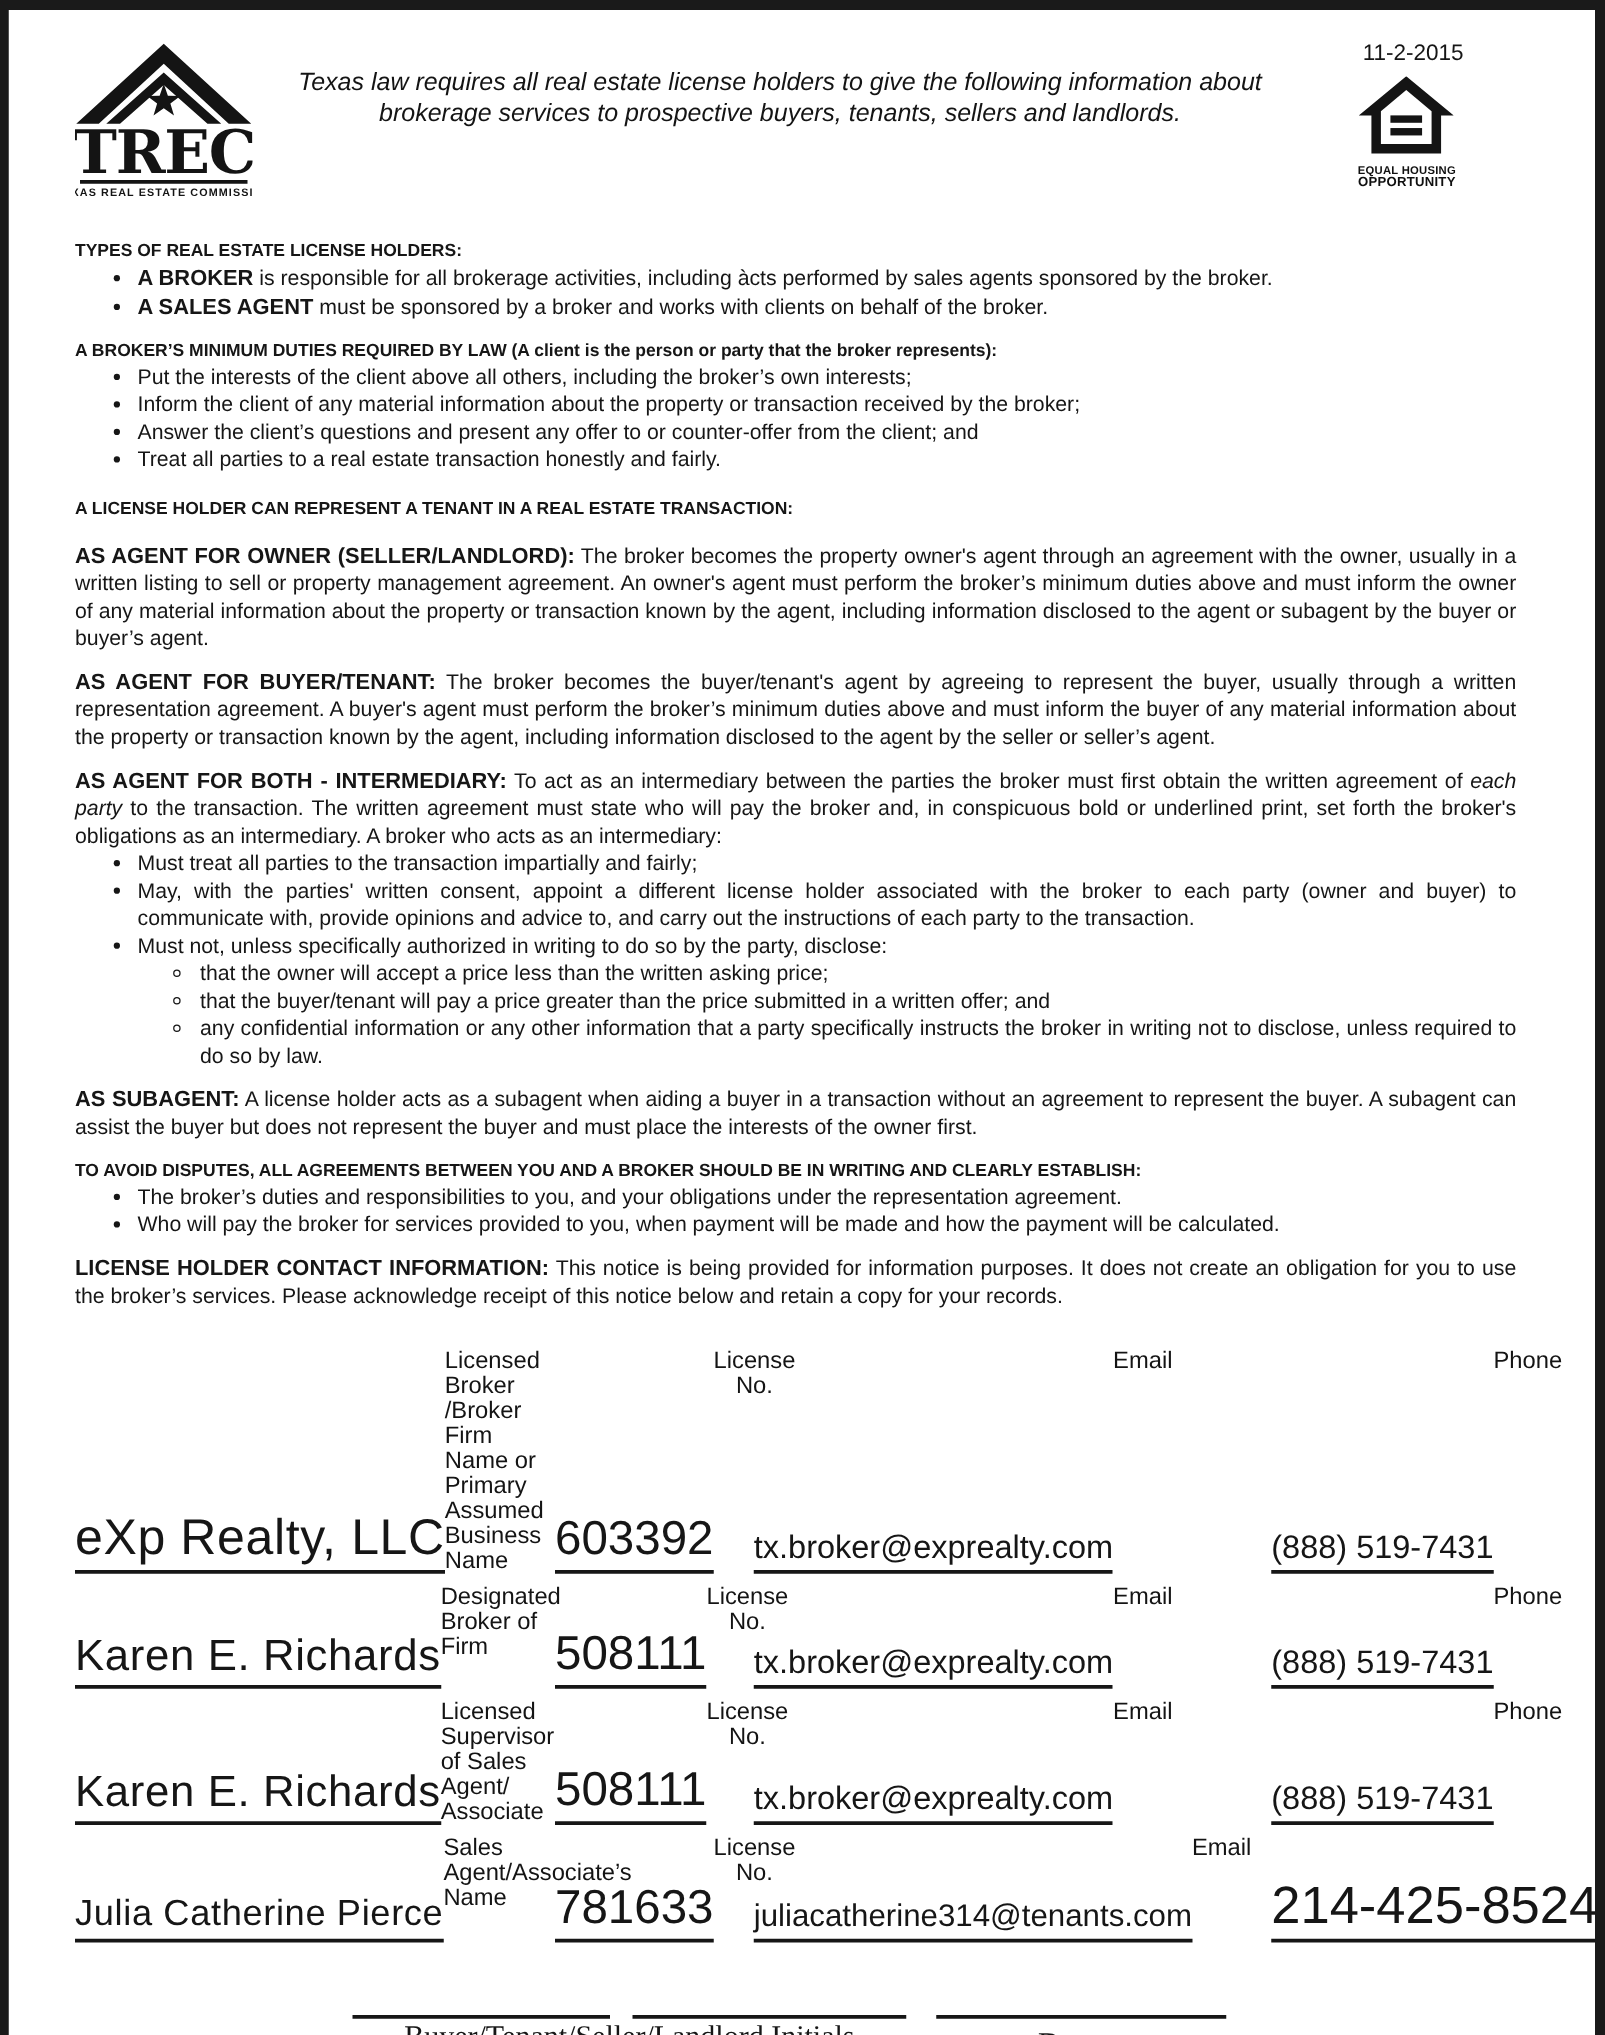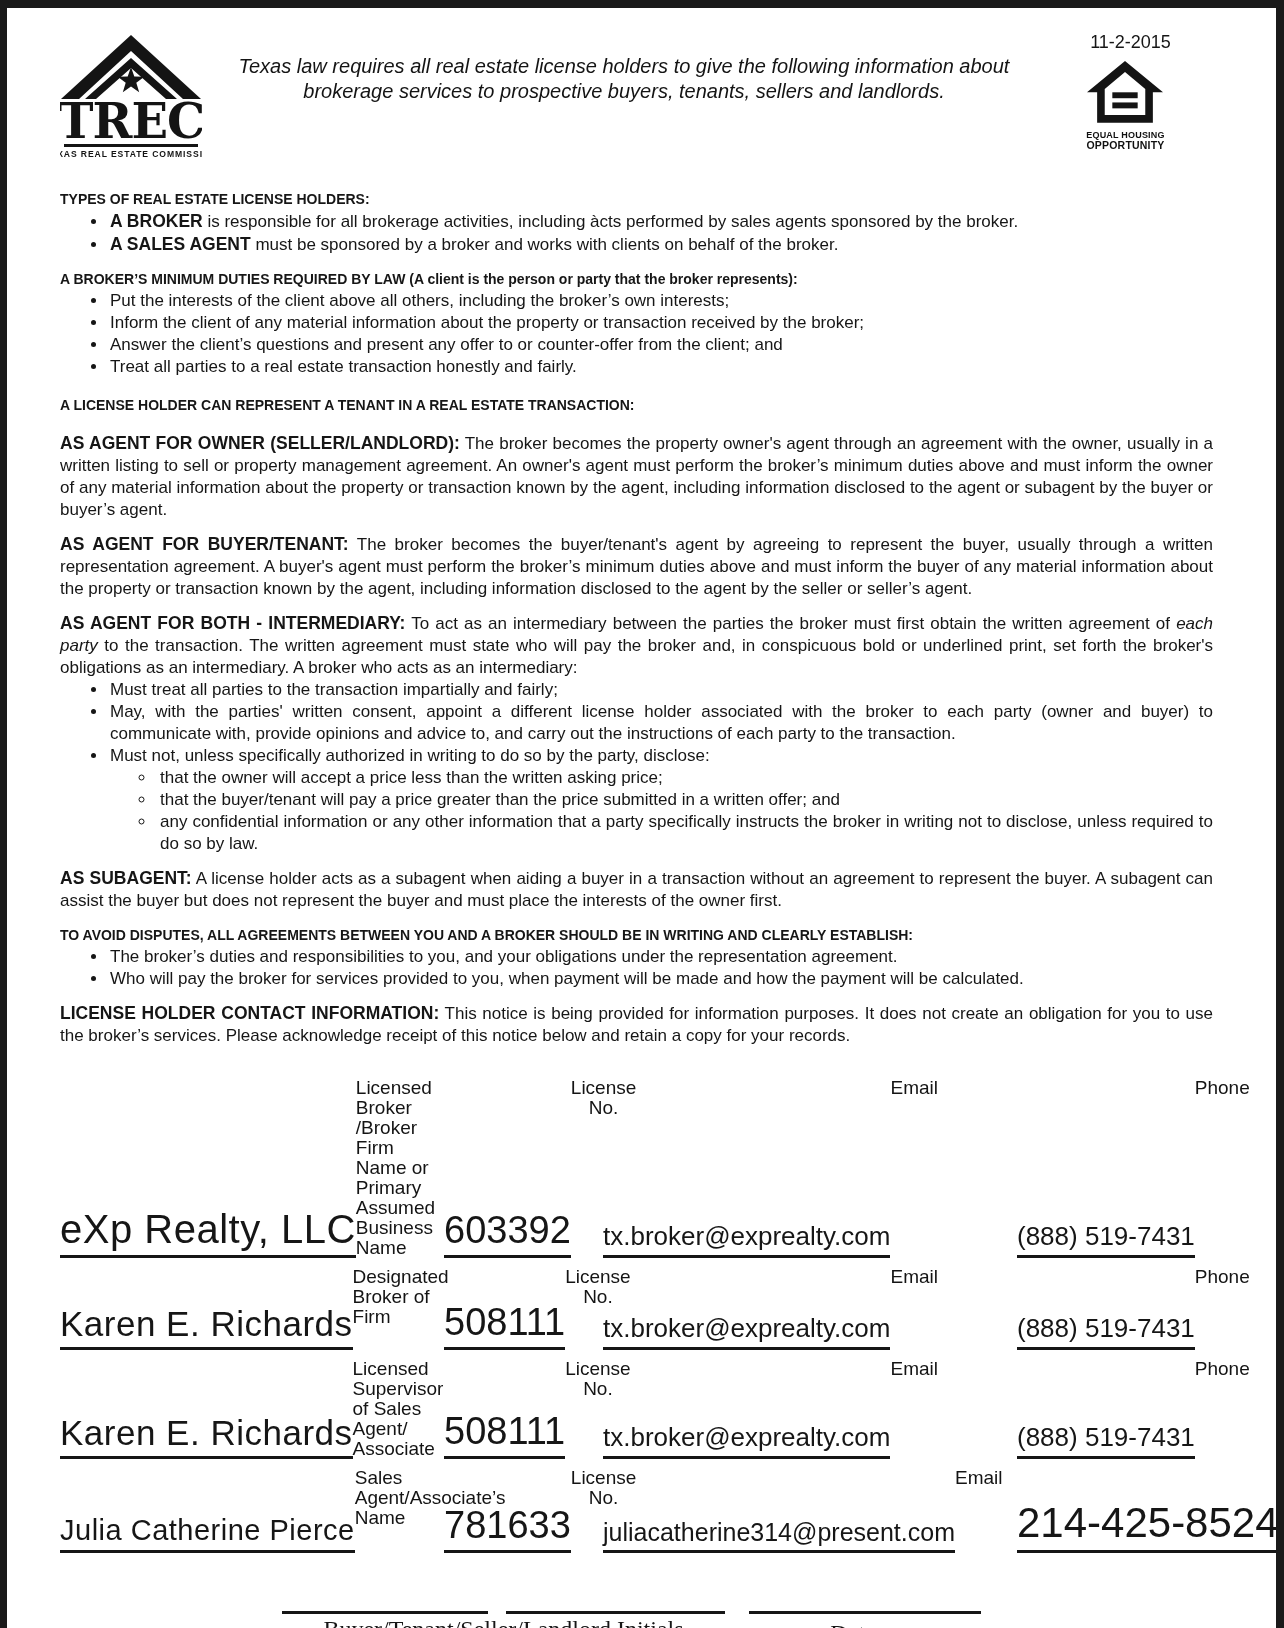--- a/index.html
+++ b/index.html
@@ -237,21 +237,21 @@
     <div class="c-row r4">
       <div class="c-cell">
         <div class="c-value v-name">Julia Catherine Pierce</div>
         <div class="c-label left">Sales Agent/Associate’s Name</div>
       </div>
       <div class="c-cell">
         <div class="c-value v-license">781633</div>
         <div class="c-label">License No.</div>
       </div>
       <div class="c-cell">
-        <div class="c-value v-email">juliacatherine314@present.com</div>
+        <div class="c-value v-email">juliacatherine314@tenants.com</div>
         <div class="c-label">Email</div>
       </div>
       <div class="c-cell">
         <div class="c-value v-phone">214-425-8524</div>
         <div class="c-label">Phone</div>
       </div>
     </div>
 
   </div>
 

